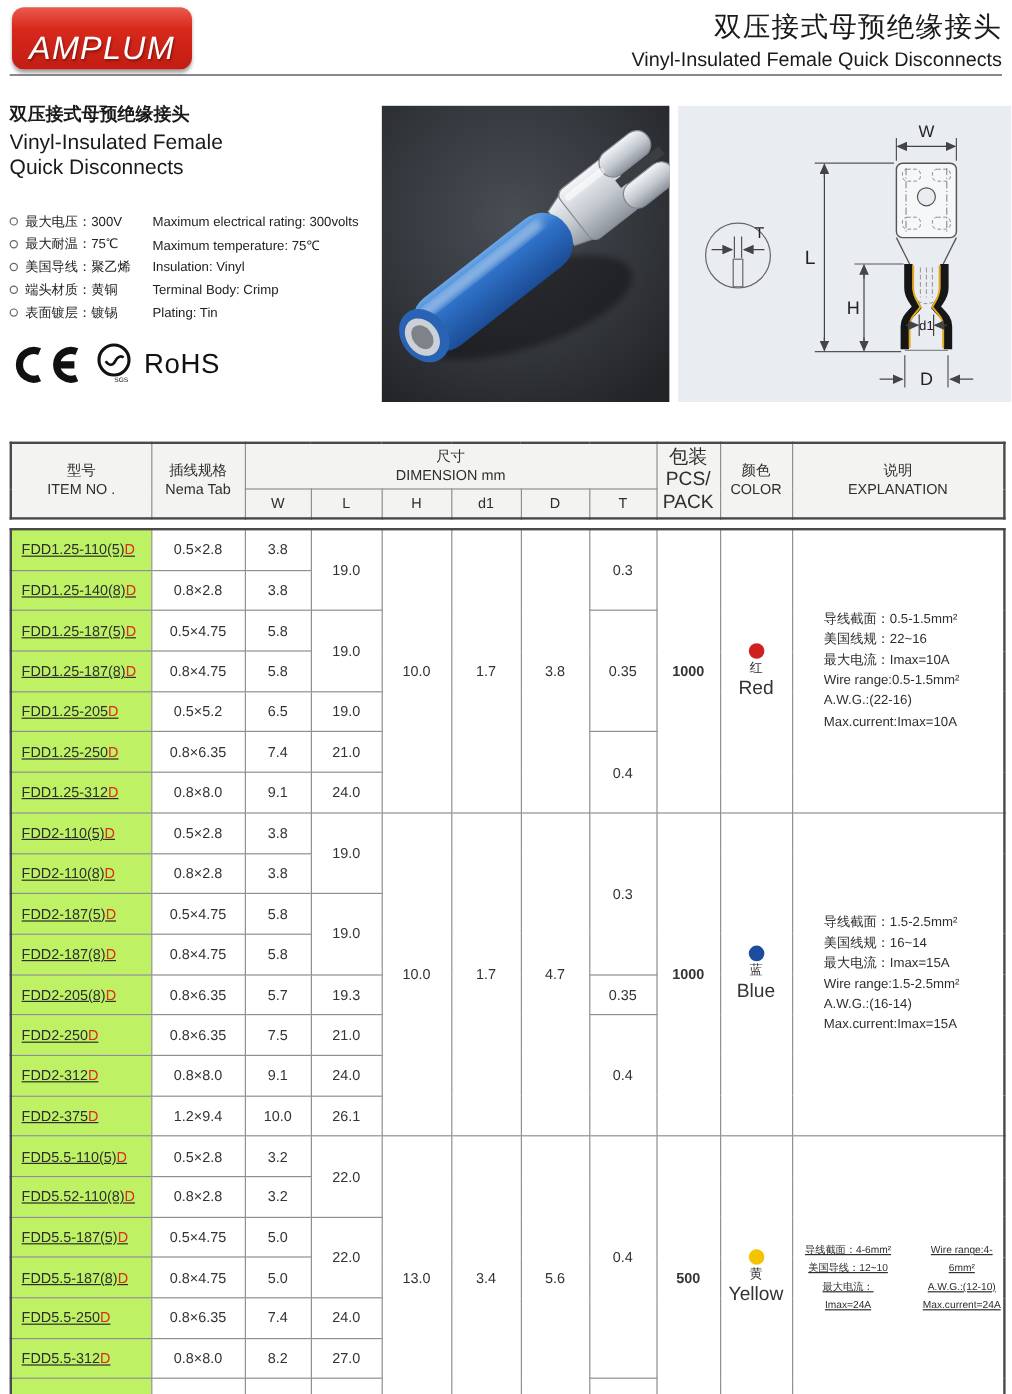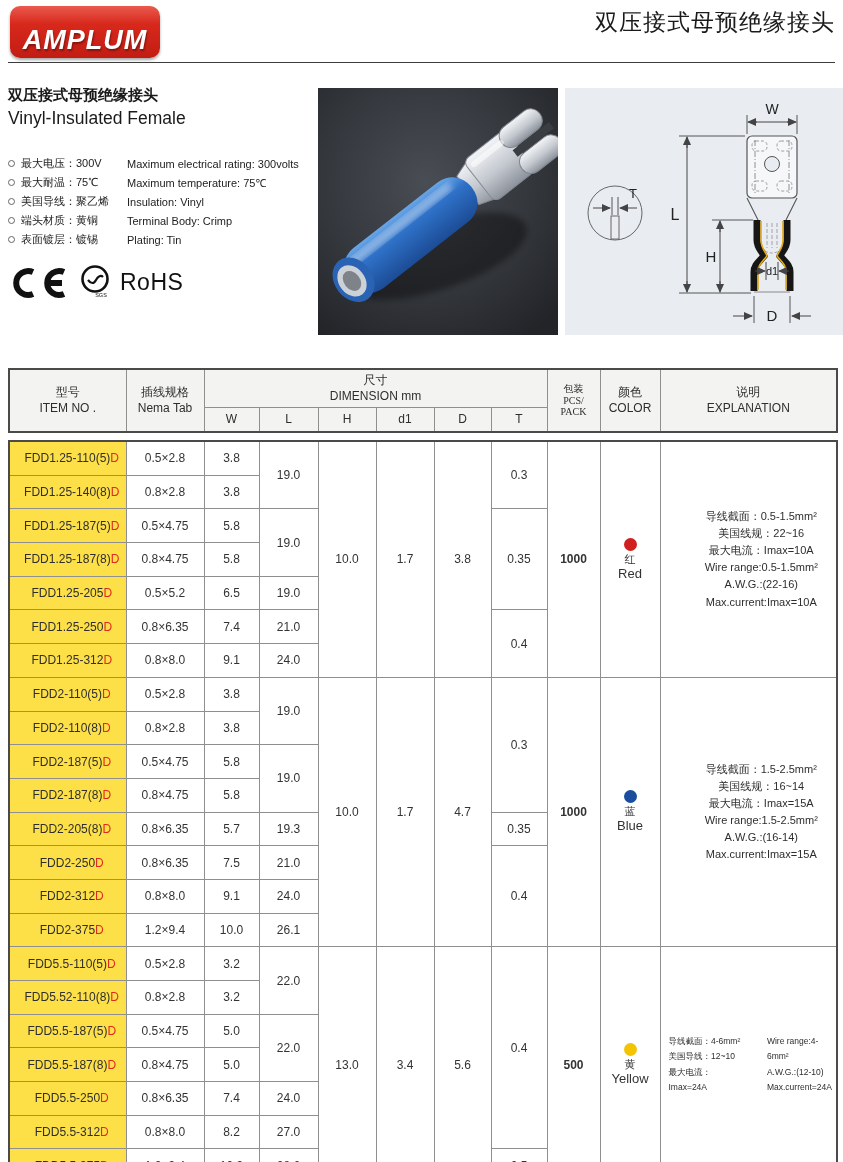--- a/index.html
+++ b/index.html
@@ -3,21 +3,21 @@
 <meta charset="utf-8">
 <style>
   html,body{margin:0;padding:0;}
   body{width:843px;height:1162px;position:relative;background:#ffffff;
        font-family:"Liberation Sans",sans-serif;color:#222;overflow:hidden;}
 
   
   .logo{position:absolute;left:10px;top:6px;width:150px;height:52px;border-radius:10px;
         background:linear-gradient(180deg,#ea5a4e 0%,#d8281c 35%,#c21d13 100%);
         box-shadow:0 2px 3px rgba(0,0,0,.35);display:flex;align-items:center;justify-content:center;}
-  .logo span{color:#fff;font-weight:bold;font-style:italic;font-size:27px;letter-spacing:1px;
+  .logo span{color:#fff;font-weight:normal;font-style:italic;font-size:27px;letter-spacing:1px;
         text-shadow:1px 2px 2px rgba(0,0,0,.35);margin-top:16px;}
   .head-titles{position:absolute;right:8px;top:7px;text-align:right;color:#1a1a1a;}
   .head-cn{font-size:23px;letter-spacing:1px;}
   .head-en{font-size:16.5px;margin-top:3px;}
   .head-rule{position:absolute;left:8px;right:8px;top:62px;border-top:1.5px solid #3c3c3c;}
 
   
   .info{position:absolute;left:8px;top:86px;width:300px;}
   .info-cn{font-size:15px;font-weight:bold;color:#1a1a1a;}
   .info-en{font-size:17.5px;line-height:1.2;margin-top:3px;color:#1a1a1a;}
@@ -36,46 +36,48 @@
   
   .tablewrap{position:absolute;left:8px;top:368px;width:828px;}
   table{border-collapse:collapse;table-layout:fixed;width:828px;border:2px solid #4a4a4a;}
   th,td{border:1px solid #8f8f8f;padding:0;text-align:center;vertical-align:middle;color:#333;}
   .thead-t th{background:#f3f3f1;font-weight:normal;font-size:12px;line-height:1.2;color:#2e2e2e;}
   .thead-t tr.r1 th{height:37px;}
   .thead-t tr.r2 th{height:23px;}
   .gap{height:7px;}
   .tbody-t{margin-top:0;}
   .tbody-t td{font-size:12px;height:32.7px;}
-  .c-item{text-align:center;padding-left:8px;background:#fde047;font-size:12.5px;color:#2e2e2e;}
+  .c-item{text-align:left;padding-left:8px;background:#bef264;font-size:12.5px;color:#2e2e2e;text-decoration:underline;}
   .rd{color:#e02a1e;}
   .pack-v{font-size:13px;font-weight:bold;}
   .dot{width:13px;height:13px;border-radius:50%;margin:0 auto 2px;}
   .col-cn{font-size:11px;line-height:1.2;}
-  .col-en{font-size:13px;line-height:1.2;}
-  .expl{text-align:center;padding-left:26px;font-size:11px;line-height:1.55;color:#2e2e2e;}
-  .expl3{display:flex;gap:22px;padding-left:8px;text-align:left;font-size:8.5px;line-height:1.8;color:#2e2e2e;}
+  .col-en{font-size:16px;line-height:1.2;}
+  .expl{text-align:left;padding-left:26px;font-size:11px;line-height:1.55;color:#2e2e2e;}
+  .expl3{display:flex;gap:22px;padding-left:8px;text-align:center;font-size:8.5px;line-height:1.8;color:#2e2e2e;text-decoration:underline;}
   .hdr2{line-height:1.3;}
-  .hdr3{line-height:1.15;font-size:10px;font-family:Liberation Serif, serif;}
+  .hdr3{line-height:1.15;font-size:16px;}
 </style>
 </head>
 <body>
 
 <div class="logo">
   <span>AMPLUM</span>
 </div>
 <div class="head-titles">
   <div class="head-cn">双压接式母预绝缘接头</div>
+  <div class="head-en">Vinyl-Insulated Female Quick Disconnects</div>
 </div>
 <div class="head-rule"></div>
 
 <div class="info">
   <div class="info-cn">双压接式母预绝缘接头</div>
   <div class="info-en">
     <div>Vinyl-Insulated Female</div>
+    <div>Quick Disconnects</div>
   </div>
 
   <div class="specs">
     <div class="spec-row">
       <span class="bullet"></span>
       <span class="spec-cn">最大电压：300V</span>
       <span class="spec-en">Maximum electrical rating: 300volts</span>
     </div>
     <div class="spec-row">
       <span class="bullet"></span>

